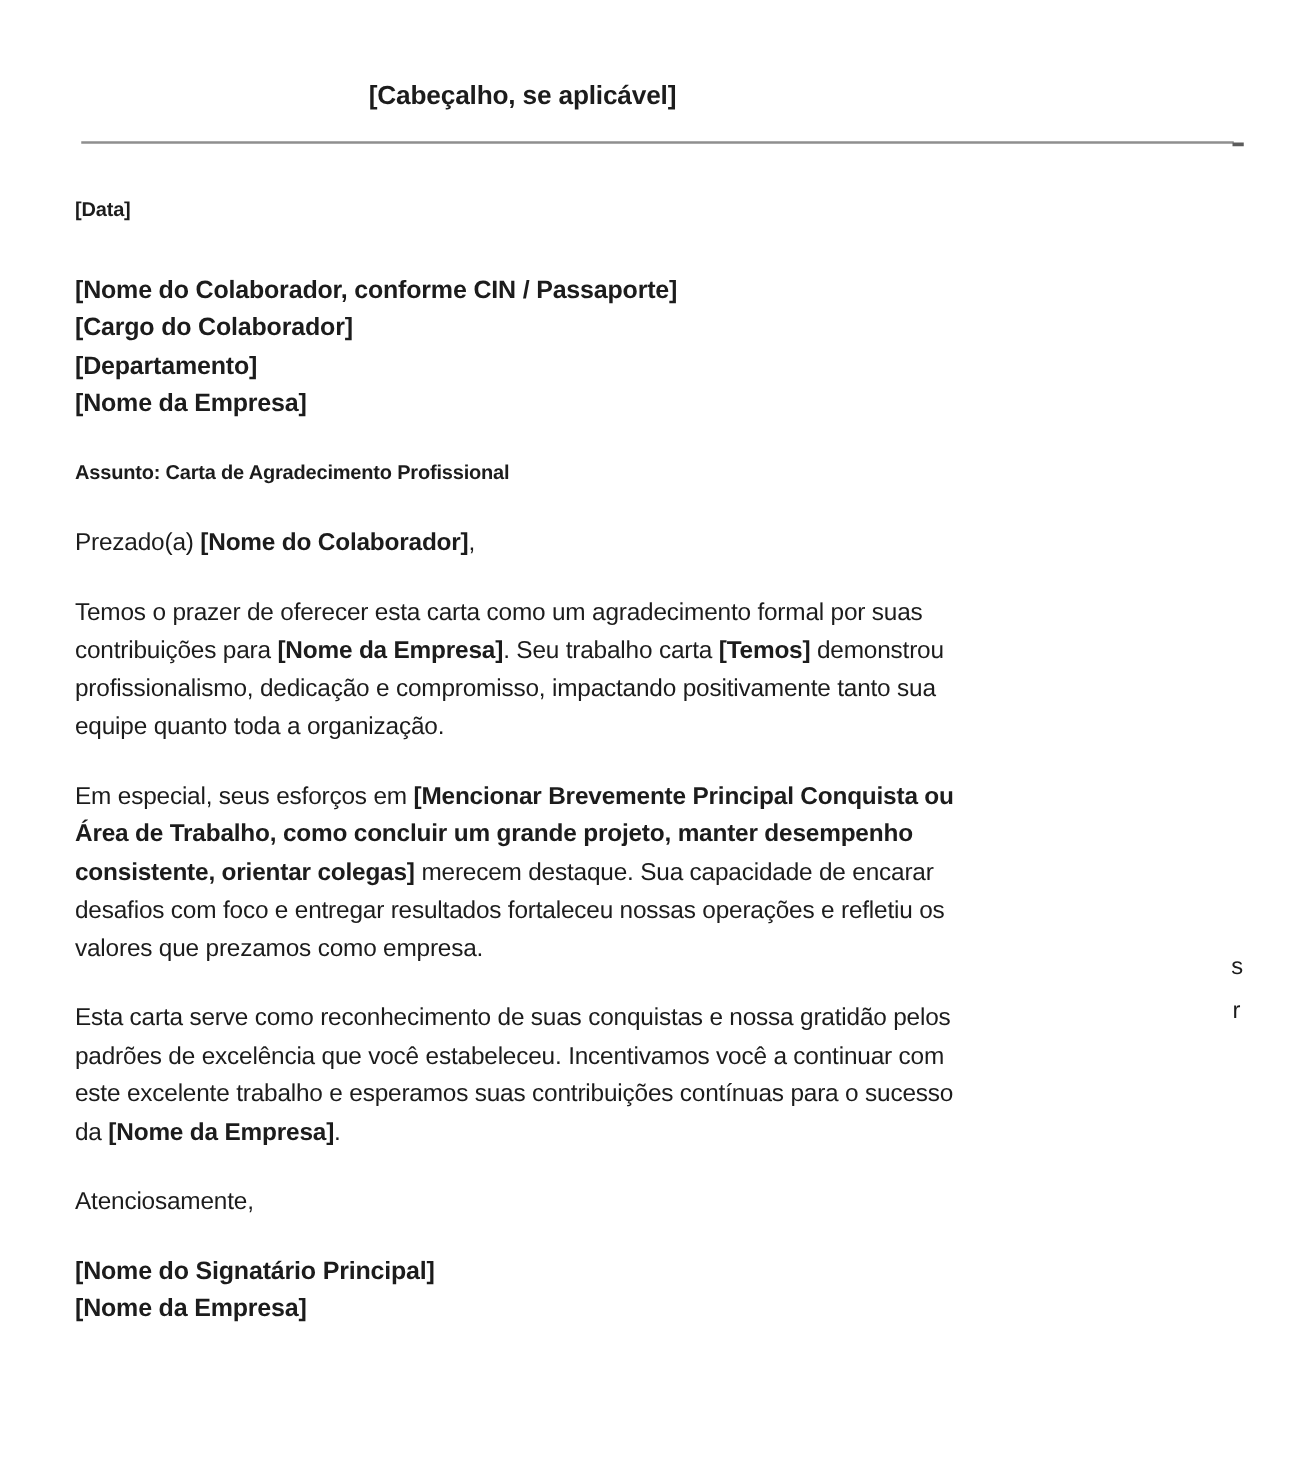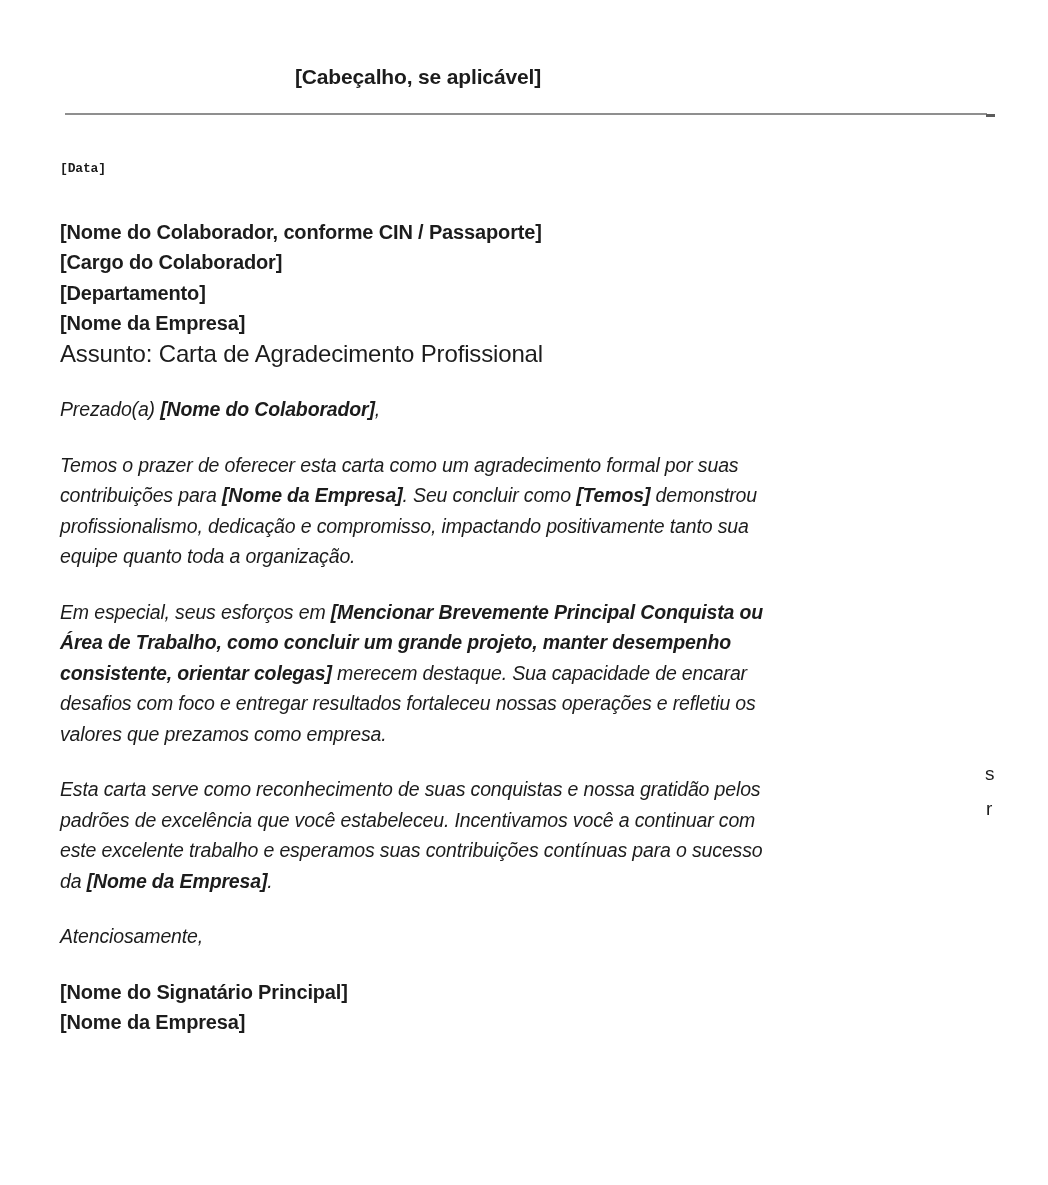--- a/index.html
+++ b/index.html
@@ -44,33 +44,33 @@
     position: absolute;
     left: 986px;
     top: 114px;
     width: 9px;
     height: 3px;
     background: #5c5c5c;
   }
   .date-line {
     margin-top: 39px;
     font-weight: 700;
-    font-size: 13px;
-    font-family: Liberation Mono, monospace;
+    font-size: 16px;
   }
   .recipient-block { margin-top: 32px; }
   .bold-line {
     font-weight: 700;
     font-size: 20px;
   }
   .subject-line {
-    font-weight: 400;
-    font-size: 24px;
+    margin-top: 25px;
+    font-weight: 700;
+    font-size: 16px;
   }
-  .para { margin-top: 25px; font-style: italic; }
+  .para { margin-top: 25px; }
   .para strong { font-weight: 700; }
   .closing-line { margin-top: 25px; }
   .signature-block { margin-top: 25px; }
   .edge-fragment {
     position: absolute;
     font-size: 19px;
     color: #1c1c1c;
     letter-spacing: 0;
   }
   #edge-frag-1 { left: 985px; top: 763px; }
@@ -92,21 +92,21 @@
       <div class="bold-line">[Nome do Colaborador, conforme CIN / Passaporte]</div>
       <div class="bold-line">[Cargo do Colaborador]</div>
       <div class="bold-line">[Departamento]</div>
       <div class="bold-line">[Nome da Empresa]</div>
     </div>
 
     <div class="subject-line">Assunto: Carta de Agradecimento Profissional</div>
 
     <div class="para"><span>Prezado(a) </span><strong>[Nome do Colaborador]</strong><span>,</span></div>
 
-    <div class="para"><span>Temos o prazer de oferecer esta carta como um agradecimento formal por suas contribuições para </span><strong>[Nome da Empresa]</strong><span>. Seu concluir como </span><strong>[Temos]</strong><span> demonstrou profissionalismo, dedicação e compromisso, impactando positivamente tanto sua equipe quanto toda a organização.</span></div>
+    <div class="para"><span>Temos o prazer de oferecer esta carta como um agradecimento formal por suas contribuições para </span><strong>[Nome da Empresa]</strong><span>. Seu trabalho carta </span><strong>[Temos]</strong><span> demonstrou profissionalismo, dedicação e compromisso, impactando positivamente tanto sua equipe quanto toda a organização.</span></div>
 
     <div class="para"><span>Em especial, seus esforços em </span><strong>[Mencionar Brevemente Principal Conquista ou Área de Trabalho, como concluir um grande projeto, manter desempenho consistente, orientar colegas]</strong><span> merecem destaque. Sua capacidade de encarar desafios com foco e entregar resultados fortaleceu nossas operações e refletiu os valores que prezamos como empresa.</span></div>
 
     <div class="para"><span>Esta carta serve como reconhecimento de suas conquistas e nossa gratidão pelos padrões de excelência que você estabeleceu. Incentivamos você a continuar com este excelente trabalho e esperamos suas contribuições contínuas para o sucesso da </span><strong>[Nome da Empresa]</strong><span>.</span></div>
 
     <div class="para closing-line">Atenciosamente,</div>
 
     <div class="signature-block">
       <div class="bold-line">[Nome do Signatário Principal]</div>
       <div class="bold-line">[Nome da Empresa]</div>

